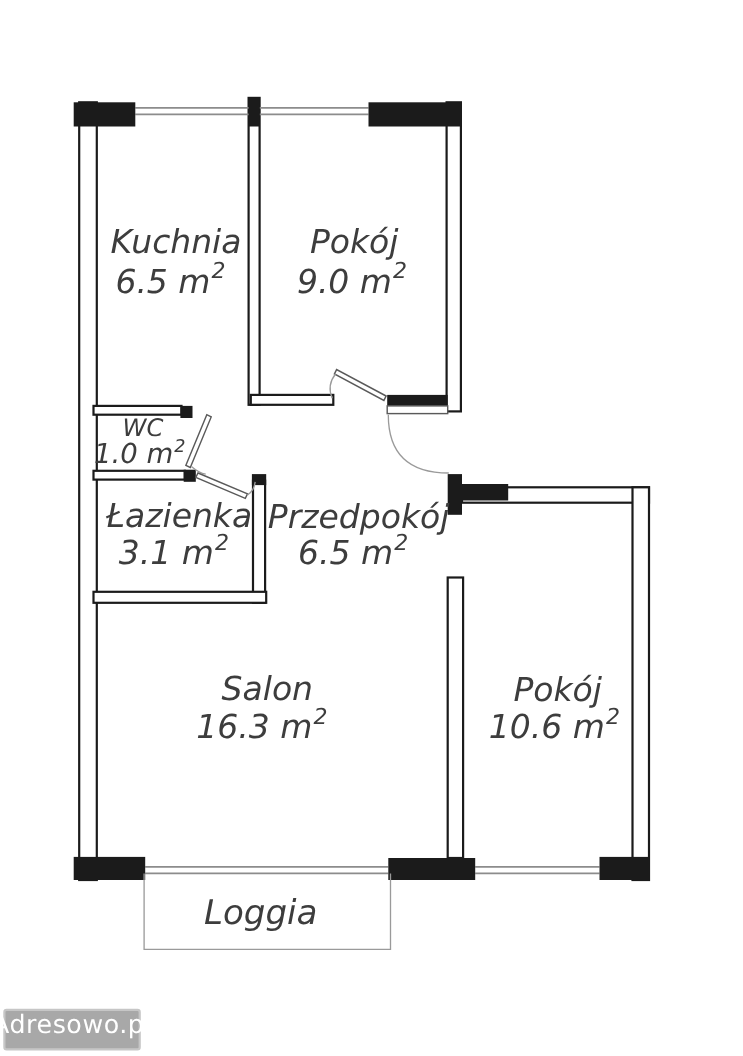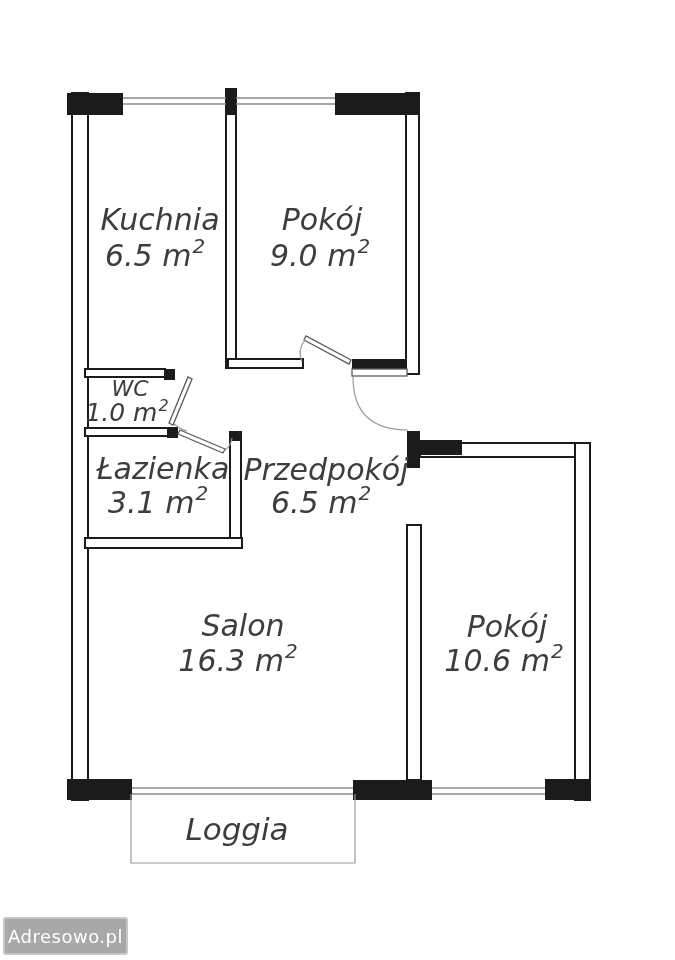--- a/index.html
+++ b/index.html
@@ -25,22 +25,22 @@
   text{fill:var(--text,#3d3d3d);font-style:italic;font-family:"DejaVu Sans", sans-serif;}
   .room-name{font-size:30px;}
   .room-area{font-size:30px;}
   .sup{font-size:20px;}
   .wc-name{font-size:22px;}
   .wc-area{font-size:25px;}
   .wc-sup{font-size:16px;}
   .loggia-name{font-size:31px;}
   .watermark{position:absolute;left:3px;top:917px;width:125px;height:38px;
     background:var(--watermark_bg,#a8a8a8);border:2px solid var(--watermark_border,#c6c6c6);
-    border-radius:3px;box-sizing:border-box;display:flex;align-items:center;justify-content:center;
-    color:var(--watermark_text,#fff);font-size:18px;font-style:normal;letter-spacing:.5px;}
+    border-radius:3px;box-sizing:border-box;display:flex;justify-content:center;
+    color:var(--watermark_text,#fff);font-size:23px;font-style:normal;letter-spacing:.5px;}
 </style>
 </head>
 <body>
 
 <div class="stage">
   <svg width="675" height="960" viewBox="0 0 675 960">
 
     <g>
       <rect class="wall-band" x="72" y="93" width="16" height="707"></rect>
       <rect class="wall-band" x="226" y="89" width="10" height="279"></rect>

